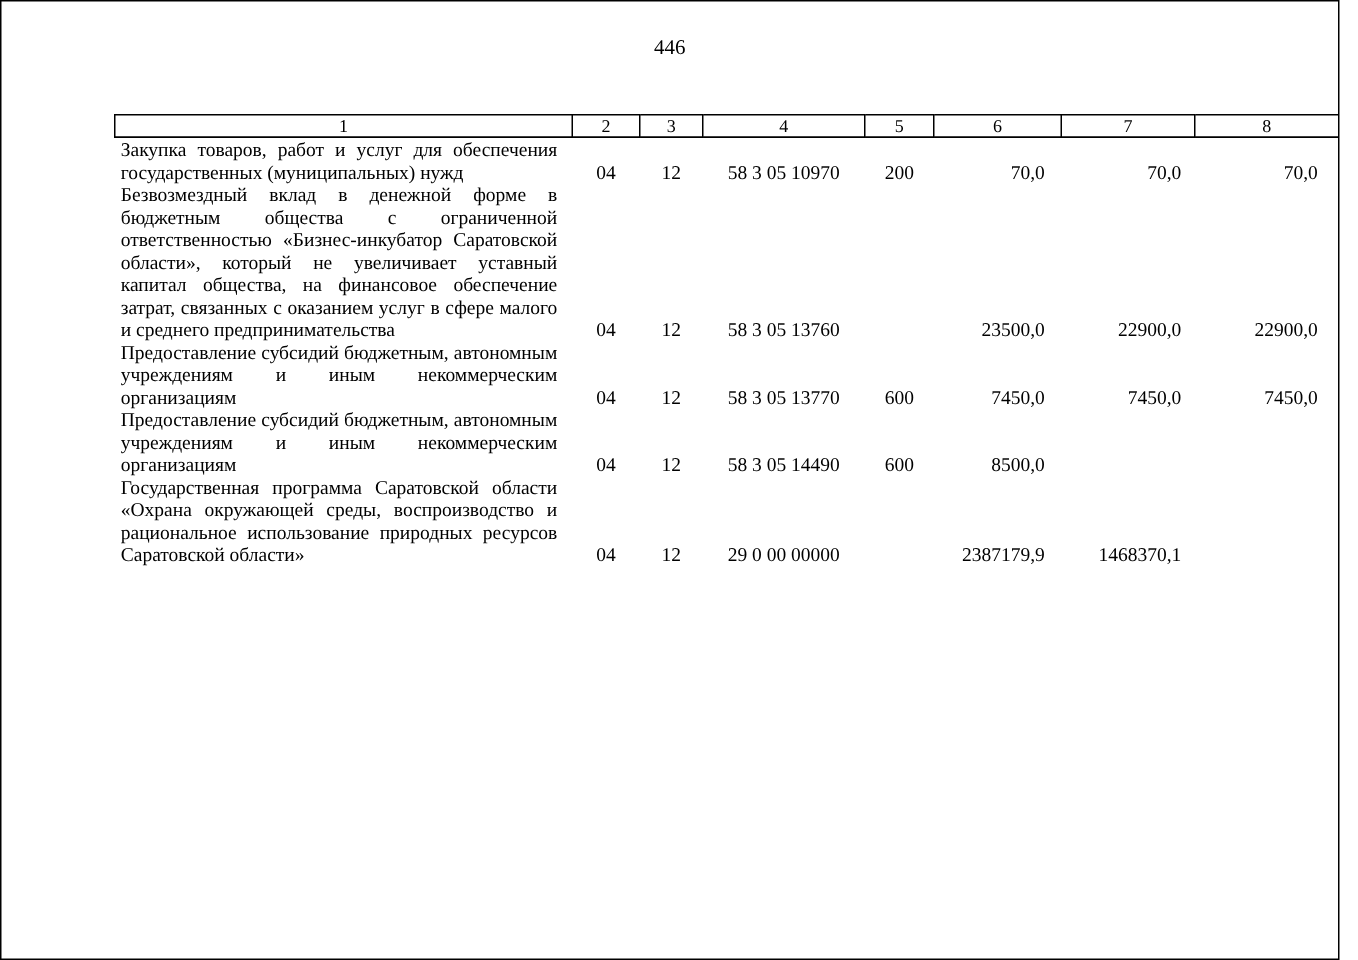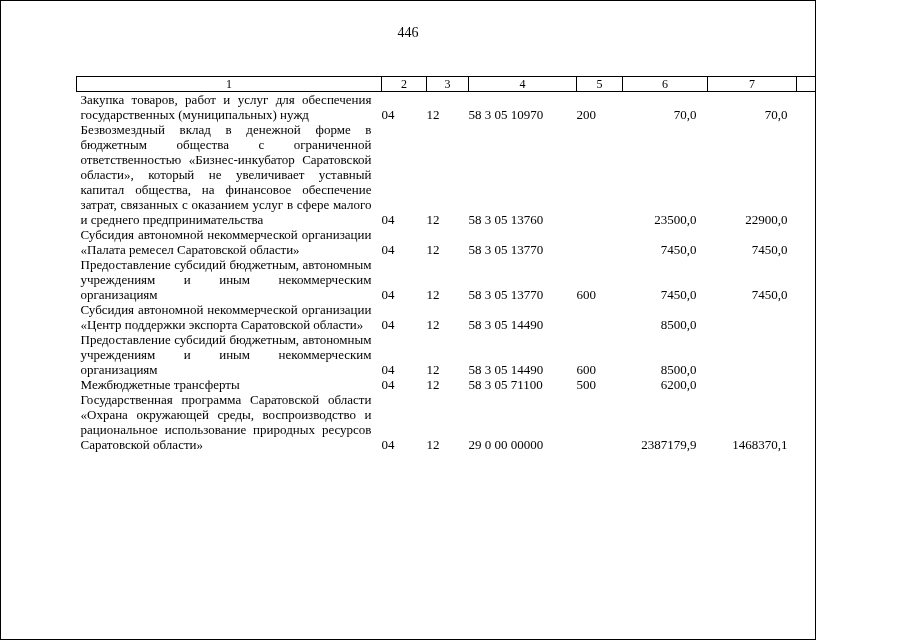--- a/index.html
+++ b/index.html
@@ -2,21 +2,21 @@
 <html lang="ru"><head>
 <meta charset="utf-8">
 <style>
   html, body {
     margin: 0;
     padding: 0;
     background: #ffffff;
   }
   .page {
     position: relative;
-    width: 816px;
+    width: 893px;
     height: 640px;
     box-sizing: border-box;
     background: #ffffff;
     border: 1px solid #000000;
     color: #000000;
     font-family: "Liberation Serif", serif;
     overflow: hidden;
   }
   .page-number {
     position: absolute;
@@ -51,21 +51,21 @@
     word-wrap: break-word;
   }
   tbody td.c1 {
     text-align: justify;
     padding-left: 4px;
     padding-right: 10px;
     hyphens: auto;
     -webkit-hyphens: auto;
   }
   tbody td.c2, tbody td.c3, tbody td.c4, tbody td.c5 {
-    text-align: left;
+    text-align: center;
   }
   tbody td.c6 { text-align: right; padding-right: 11px; }
   tbody td.c7 { text-align: right; padding-right: 9px; }
   tbody td.c8 { text-align: right; padding-right: 14px; }
 </style>
 </head>
 <body>
 
 <div class="page">
   <div class="page-number">446</div>
@@ -107,66 +107,36 @@
           <td class="c1">Безвозмездный вклад в денежной форме в бюджетным общества с ограниченной ответственностью «Бизнес-инкубатор Саратовской области», который не увеличивает уставный капитал общества, на финансовое обеспечение затрат, связанных с оказанием услуг в сфере малого и среднего предпринимательства</td>
           <td class="c2">04</td>
           <td class="c3">12</td>
           <td class="c4">58 3 05 13760</td>
           <td class="c5"></td>
           <td class="c6">23500,0</td>
           <td class="c7">22900,0</td>
           <td class="c8">22900,0</td>
         </tr>
         <tr>
-          <td class="c1">Субсидия автономной некоммерческой организации «Палата ремесел Саратовской области»</td>
-          <td class="c2">04</td>
-          <td class="c3">12</td>
-          <td class="c4">58 3 05 13770</td>
-          <td class="c5"></td>
-          <td class="c6">7450,0</td>
-          <td class="c7">7450,0</td>
-          <td class="c8">7450,0</td>
-        </tr>
-        <tr>
           <td class="c1">Предоставление субсидий бюджетным, автономным учреждениям и иным некоммерческим организациям</td>
           <td class="c2">04</td>
           <td class="c3">12</td>
           <td class="c4">58 3 05 13770</td>
           <td class="c5">600</td>
           <td class="c6">7450,0</td>
           <td class="c7">7450,0</td>
           <td class="c8">7450,0</td>
         </tr>
         <tr>
-          <td class="c1">Субсидия автономной некоммерческой организации «Центр поддержки экспорта Саратовской области»</td>
-          <td class="c2">04</td>
-          <td class="c3">12</td>
-          <td class="c4">58 3 05 14490</td>
-          <td class="c5"></td>
-          <td class="c6">8500,0</td>
-          <td class="c7"></td>
-          <td class="c8"></td>
-        </tr>
-        <tr>
           <td class="c1">Предоставление субсидий бюджетным, автономным учреждениям и иным некоммерческим организациям</td>
           <td class="c2">04</td>
           <td class="c3">12</td>
           <td class="c4">58 3 05 14490</td>
           <td class="c5">600</td>
           <td class="c6">8500,0</td>
-          <td class="c7"></td>
-          <td class="c8"></td>
-        </tr>
-        <tr>
-          <td class="c1">Межбюджетные трансферты</td>
-          <td class="c2">04</td>
-          <td class="c3">12</td>
-          <td class="c4">58 3 05 71100</td>
-          <td class="c5">500</td>
-          <td class="c6">6200,0</td>
           <td class="c7"></td>
           <td class="c8"></td>
         </tr>
         <tr>
           <td class="c1">Государственная программа Саратовской области «Охрана окружающей среды, воспроизводство и рациональное использование природных ресурсов Саратовской области»</td>
           <td class="c2">04</td>
           <td class="c3">12</td>
           <td class="c4">29 0 00 00000</td>
           <td class="c5"></td>
           <td class="c6">2387179,9</td>

